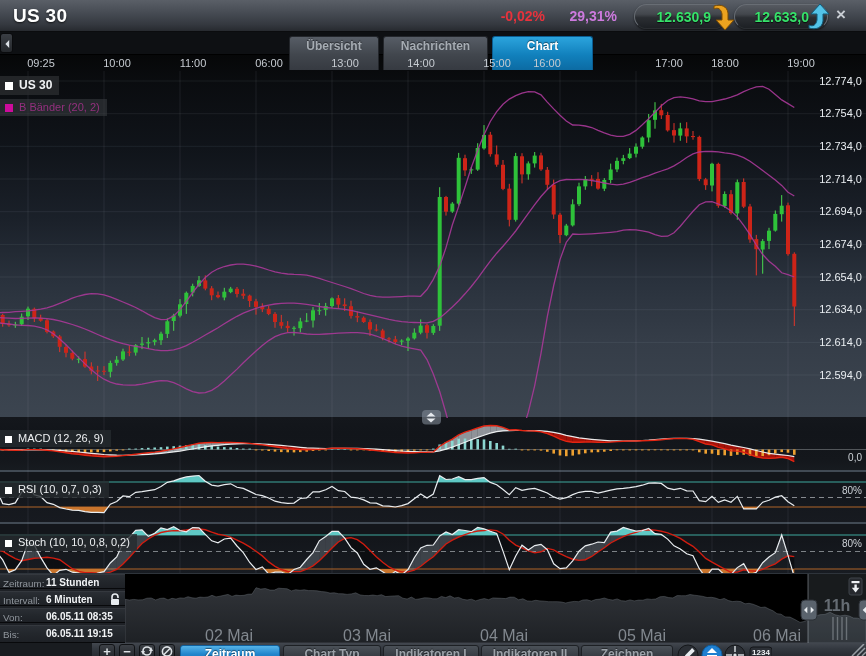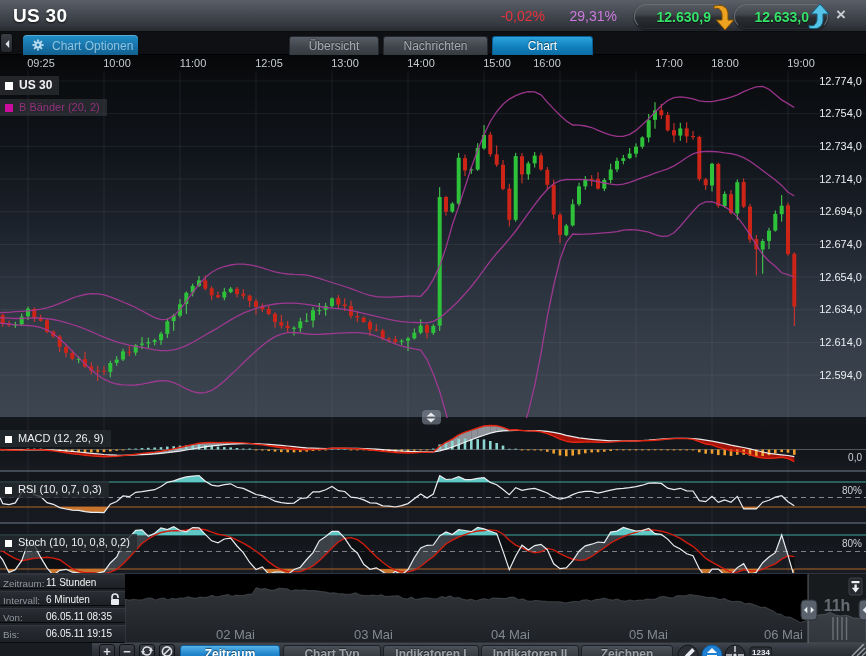--- a/index.html
+++ b/index.html
@@ -2,55 +2,55 @@
 <html><head><meta charset="utf-8">
 <style>
 *{margin:0;padding:0;box-sizing:border-box}
 html,body{width:866px;height:656px;background:#000;overflow:hidden}
 body{font-family:"Liberation Sans",sans-serif;position:relative}
 #root{position:absolute;left:0;top:0;width:866px;height:656px;overflow:hidden}
 .abs{position:absolute}
 
 #titlebar{left:0;top:0;width:866px;height:32px;background:linear-gradient(180deg,#5a5f67 0%,#484d55 38%,#353940 78%,#272a2f 100%);border-bottom:1px solid #0b0c0e}
 #title{left:13px;top:5px;font-size:19px;font-weight:bold;color:#fff;letter-spacing:0.3px;text-shadow:0 1px 2px rgba(0,0,0,0.7)}
-#pct1{left:473px;top:8px;width:72px;text-align:right;font-size:14px;font-weight:normal;color:#e8323c}
-#pct2{left:545px;top:8px;width:72px;text-align:right;font-size:14px;font-weight:normal;color:#cd7ade}
+#pct1{left:473px;top:8px;width:72px;text-align:right;font-size:14px;font-weight:bold;color:#e8323c}
+#pct2{left:545px;top:8px;width:72px;text-align:right;font-size:14px;font-weight:bold;color:#cd7ade}
 .pill{top:4px;height:25px;border-radius:13px;background:linear-gradient(180deg,#565a61 0%,#43474d 40%,#2b2e33 55%,#1d2024 100%);border:1px solid #686d74;border-bottom-color:#2a2d31;box-shadow:0 1px 2px rgba(0,0,0,0.6)}
 .pill span{position:absolute;top:4px;font-size:14px;font-weight:bold;color:#36e26a;text-shadow:0 1px 1px rgba(0,0,0,0.8)}
 #close{left:836px;top:5px;font-size:17px;font-weight:bold;color:#c9ced4}
 
 #tabbar{left:0;top:32px;width:866px;height:23px;background:#0e1013;border-bottom:1px solid #000}
 #backbtn{left:0;top:33px;width:13px;height:20px;background:linear-gradient(180deg,#3a3e44,#25282c);border-radius:3px;border:1px solid #0a0b0d}
 #copt{left:23px;top:35px;width:115px;height:20px;background:linear-gradient(180deg,#2090c7 0%,#1873a9 55%,#126190 100%);border-radius:4px 4px 0 0;box-shadow:inset 0 1px 0 rgba(255,255,255,0.25)}
 #copt span{position:absolute;left:29px;top:3.5px;font-size:12px;color:#8ec2dd}
-.tab{top:36px;height:19px;border-radius:3px 3px 0 0;font-size:12px;font-weight:normal;text-align:center;color:#a6acb3;background:linear-gradient(180deg,#575d66 0%,#41464d 55%,#363a41 100%);border:1px solid #23262b;border-bottom:none;line-height:18px;text-shadow:0 -1px 1px rgba(0,0,0,0.5)}
+.tab{top:36px;height:34px;border-radius:3px 3px 0 0;font-size:12px;font-weight:bold;text-align:center;color:#a6acb3;background:linear-gradient(180deg,#575d66 0%,#41464d 55%,#363a41 100%);border:1px solid #23262b;border-bottom:none;line-height:18px;text-shadow:0 -1px 1px rgba(0,0,0,0.5)}
 #tab3{background:linear-gradient(180deg,#2ba4dd 0%,#1180bc 55%,#0c6ba3 100%);color:#fff;border-color:#0a5d92}
 
 #chartbg{left:0;top:55px;width:866px;height:362px;background:linear-gradient(180deg,#060708 0%,#0a0c0f 7%,#10141a 26%,#1b212a 46%,#2a323d 63%,#353d48 79%,#3c4550 100%)}
 #macdbg{left:0;top:417px;width:866px;height:54px;background:linear-gradient(180deg,#14171c 0%,#12151a 30%,#14171c 80%,#171b20 100%)}
 #rsibg{left:0;top:470px;width:866px;height:53px;background:linear-gradient(180deg,#13161b 0%,#13161b 30%,#171a20 100%);border-top:2px solid #414a54}
 #stochbg{left:0;top:522px;width:866px;height:52px;background:linear-gradient(180deg,#13161b 0%,#13161b 30%,#181c22 100%);border-top:2px solid #414a54}
 #navbg{left:125px;top:574px;width:741px;height:69px;background:#000}
 #infopanel{left:0;top:574px;width:125px;height:69px;background:#1e2126}
 .irow{left:0;width:125px;height:15px;background:linear-gradient(180deg,#2b2f35 0%,#23272c 50%,#1e2126 100%);border-bottom:1px solid #08090b;box-shadow:inset 0 1px 0 rgba(255,255,255,0.05)}
 .ilab{position:absolute;left:3px;top:3.5px;font-size:9.8px;color:#8f959c}
-.ival{position:absolute;left:46px;top:3px;font-size:10px;font-weight:normal;color:#f2f4f6}
+.ival{position:absolute;left:46px;top:3px;font-size:10px;font-weight:bold;color:#f2f4f6}
 #toolbar{left:0;top:643px;width:866px;height:13px;background:linear-gradient(180deg,#42474f 0%,#33383f 45%,#282c32 100%)}
 #toolbarL{left:0;top:643px;width:92px;height:13px;background:#191c20}
 .tbtn{top:645px;height:18px;border-radius:3px;font-size:12px;font-weight:bold;text-align:center;line-height:17px;color:#9ba1a8;background:linear-gradient(180deg,#4b5158 0%,#383d44 60%,#2f343a 100%);border:1px solid #1d2024;text-shadow:0 -1px 1px rgba(0,0,0,0.5)}
 #tb1{background:linear-gradient(180deg,#55b3e8 0%,#2286cd 50%,#176eb2 100%);color:#fff;border-color:#0f5e9c}
 .ico{top:644px;width:16px;height:16px;border-radius:3px;background:linear-gradient(180deg,#3c4046,#22252a);border:1px solid #111316;color:#dde1e5;font-size:13px;font-weight:bold;text-align:center;line-height:14px}
 
 .tl{position:absolute;top:57px;width:48px;text-align:center;font-size:11px;color:#c6cbd1}
 .pl{position:absolute;left:790px;width:72px;text-align:right;font-size:11px;color:#e9edf1}
 .legend{position:absolute;font-size:11px;color:#f0f2f4;background:rgba(42,45,48,0.78);padding:2px 7px 3px 5px}
 .sq{display:inline-block;width:8px;height:8px;margin-right:6px;vertical-align:-1px}
 .panlab{position:absolute;font-size:11px;color:#eef0f2;background:rgba(38,42,46,0.8);padding:2px 7px 3px 5px}
 .rlab{position:absolute;left:806px;width:56px;text-align:right;font-size:10px;color:#ccd1d6}
-.datelab{position:absolute;top:627px;width:50px;text-align:right;font-size:13px;color:#82888f}
+.datelab{position:absolute;top:627px;width:50px;text-align:left;font-size:16px;color:#82888f}
 #elevenh{left:814px;top:597px;width:46px;font-size:16px;font-weight:bold;color:rgba(165,175,185,0.55);text-align:center}
 #mainsvg{position:absolute;left:0;top:0}
 </style></head>
 <body>
 <div id="root">
   <div class="abs" id="chartbg"></div>
   <div class="abs" id="macdbg"></div>
   <div class="abs" id="rsibg"></div>
   <div class="abs" id="stochbg"></div>
   <div class="abs" id="navbg"></div>
@@ -826,47 +826,28 @@
   </svg>
   <svg class="abs" style="left:806px;top:2px" width="32" height="29" viewBox="0 0 32 29">    
       <path d="M3 26 C10 28 16 26 17 19 L17 12 L23 12 L14 2 L5 12 L11 12 L11 18 C10 23 7 25 3 23 Z" fill="#53c3e8" stroke="#135a78" stroke-width="1"></path>
   </svg>
   <div class="abs" id="close">×</div>
 
   <div class="abs" id="tabbar"></div>
   <div class="abs" id="backbtn"><svg width="13" height="20">
         <path d="M8.2 6 L4.4 10 L8.2 14 Z" fill="#dde2e7"></path>
       </svg></div>
-  <div class="abs" id="copt">
-      <svg style="position:absolute;left:9px;top:4px" width="12" height="12" viewBox="0 0 14 14" opacity="0.9">
-        <g fill="#cfeaf7">
-          <circle cx="7" cy="7" r="4.2"></circle>
-          <g stroke="#cfeaf7" stroke-width="2.1">
-            <line x1="7" y1="0.5" x2="7" y2="3"></line>
-            <line x1="7" y1="11" x2="7" y2="13.5"></line>
-            <line x1="0.5" y1="7" x2="3" y2="7"></line>
-            <line x1="11" y1="7" x2="13.5" y2="7"></line>
-            <line x1="2.4" y1="2.4" x2="4.2" y2="4.2"></line>
-            <line x1="9.8" y1="9.8" x2="11.6" y2="11.6"></line>
-            <line x1="2.4" y1="11.6" x2="4.2" y2="9.8"></line>
-            <line x1="9.8" y1="4.2" x2="11.6" y2="2.4"></line>
-          </g>
-        </g>
-        <circle cx="7" cy="7" r="1.7" fill="#1a7ab2"></circle>
-      </svg>
-      <span>Chart Optionen</span>
-    </div>
   <div class="abs tab" style="left:289px;width:90px">Übersicht</div>
   <div class="abs tab" style="left:383px;width:105px">Nachrichten</div>
   <div class="abs tab" id="tab3" style="left:492px;width:101px">Chart</div>
 
   <div class="tl" style="left:17px">09:25</div>
     <div class="tl" style="left:93px">10:00</div>
     <div class="tl" style="left:169px">11:00</div>
-    <div class="tl" style="left:245px">12:05</div>
+    <div class="tl" style="left:245px">06:00</div>
     <div class="tl" style="left:321px">13:00</div>
     <div class="tl" style="left:397px">14:00</div>
     <div class="tl" style="left:473px">15:00</div>
     <div class="tl" style="left:523px">16:00</div>
     <div class="tl" style="left:645px">17:00</div>
     <div class="tl" style="left:701px">18:00</div>
     <div class="tl" style="left:777px">19:00</div>
   <div class="pl" style="top:74.5px">12.774,0</div>
     <div class="pl" style="top:107.2px">12.754,0</div>
     <div class="pl" style="top:139.8px">12.734,0</div>

